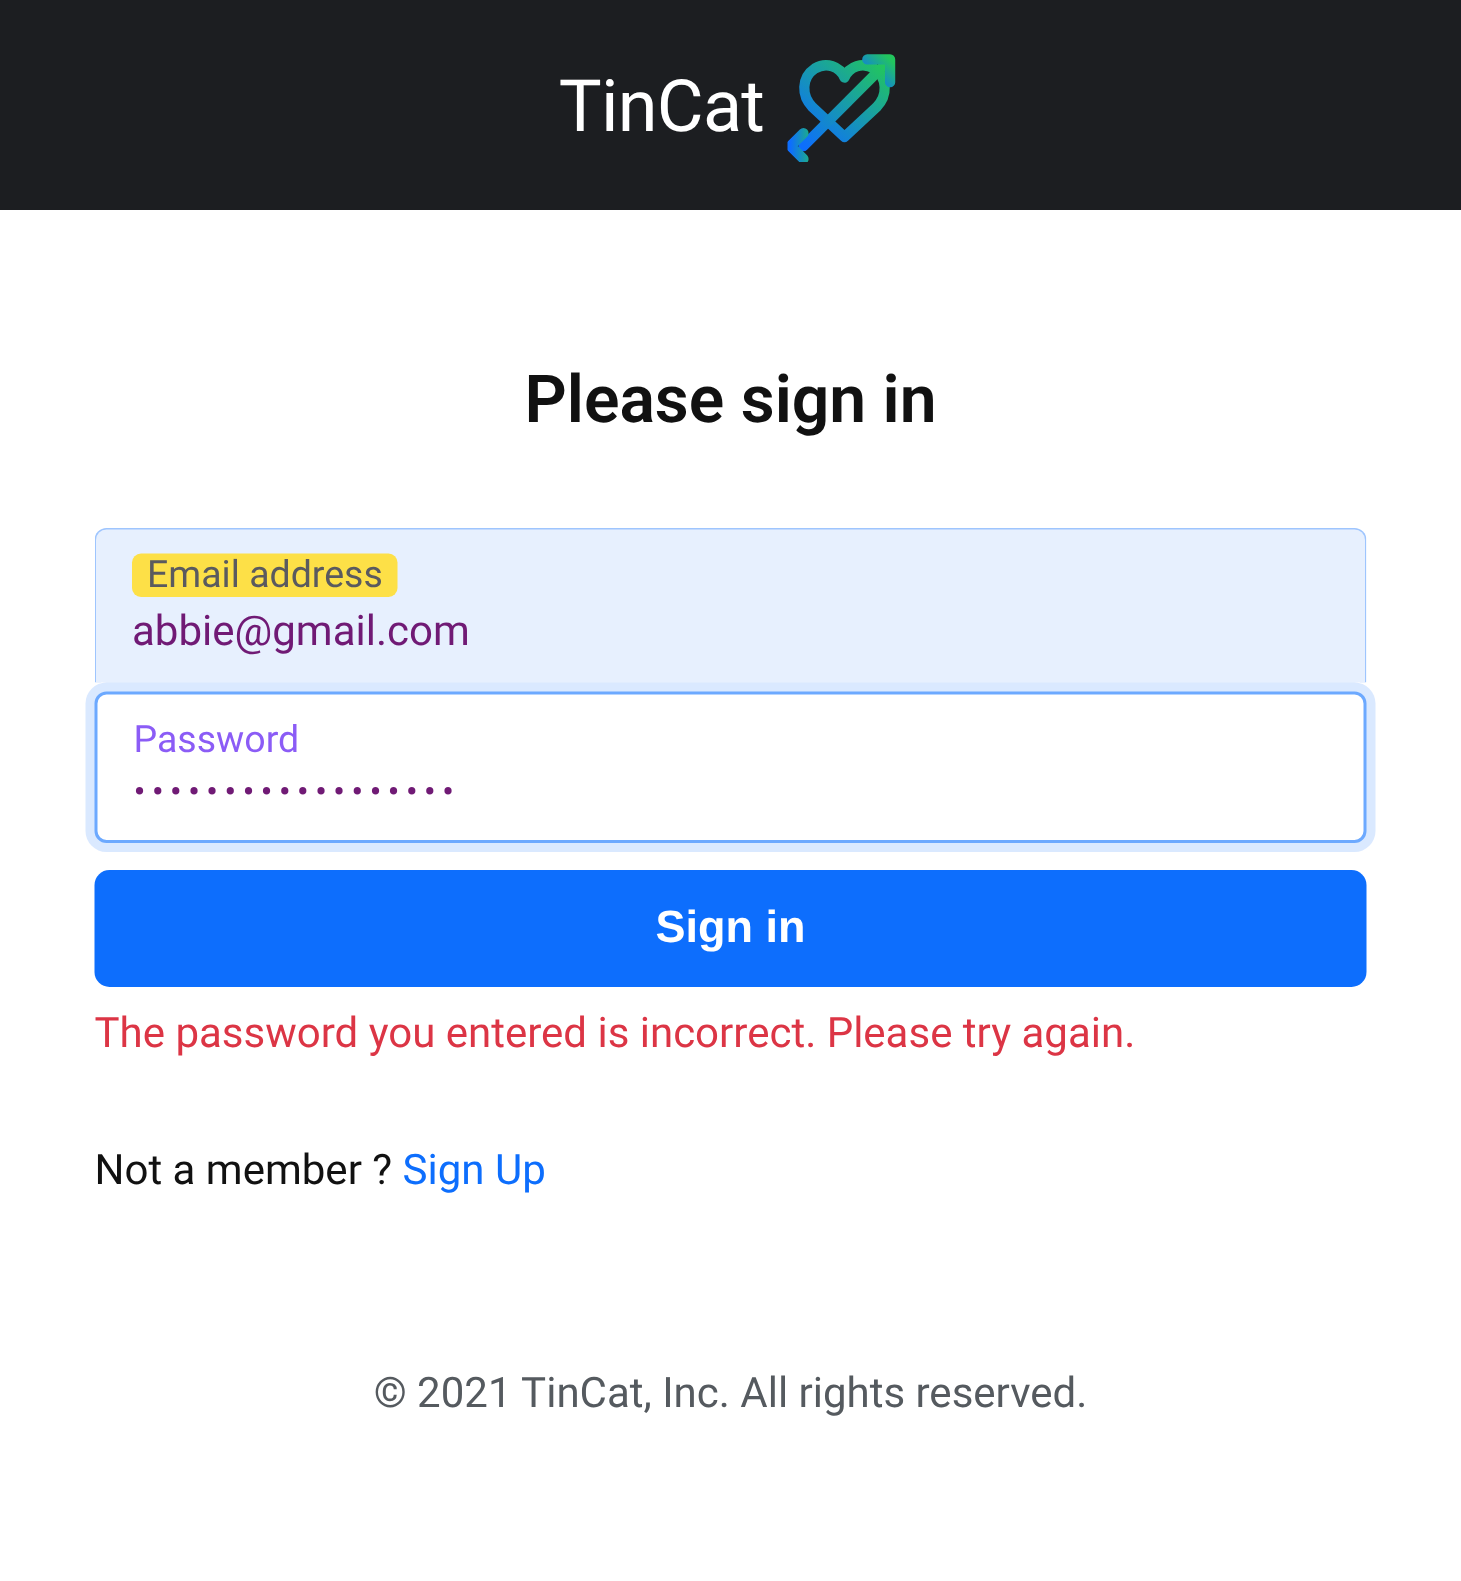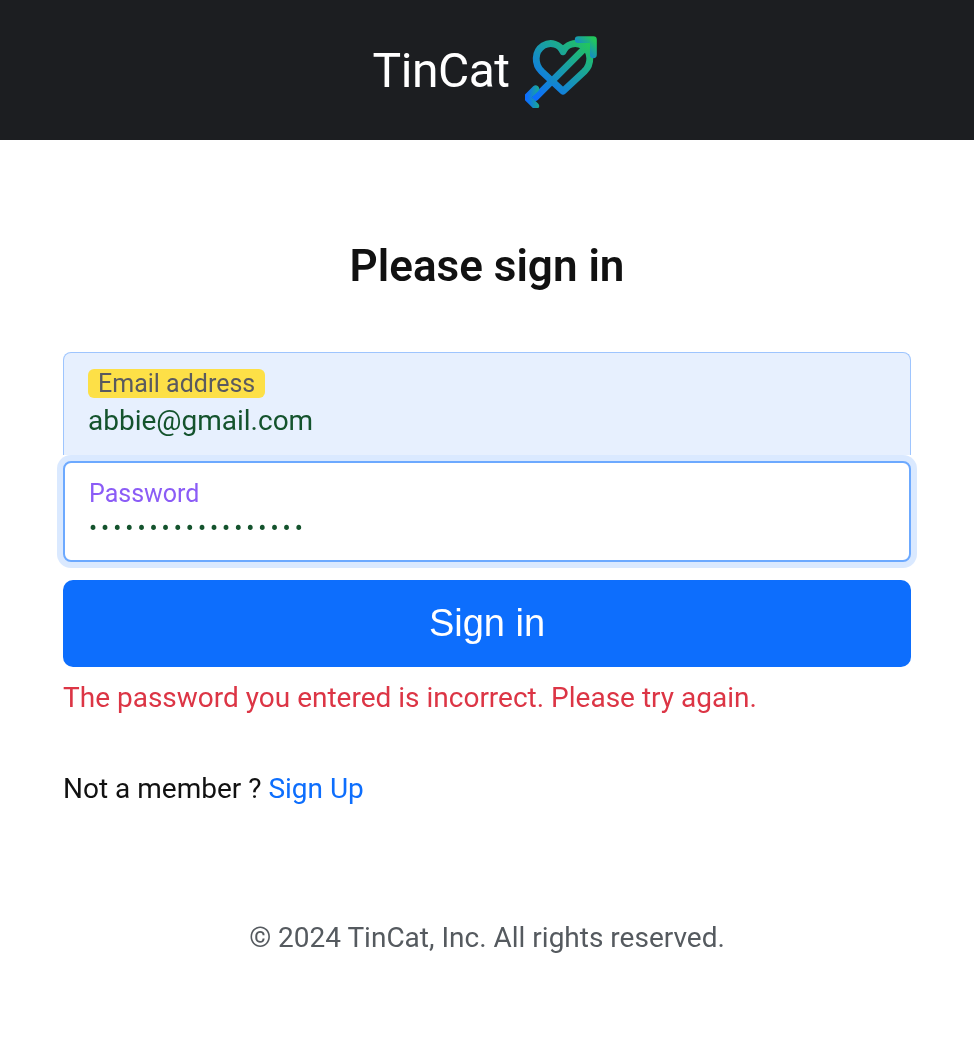--- a/index.html
+++ b/index.html
@@ -76,35 +76,35 @@
       background: transparent;
       padding: 0;
       color: #8b5cf6;
       text-align: center;
     }
     .field-input {
       border: none;
       outline: none;
       background: transparent;
       font-size: 28px;
-      color: #14532d;
+      color: #701a75;
       width: 100%;
       font-family: inherit;
       caret-color: #111;
     }
     .field-input-password {
       letter-spacing: 4px;
       font-size: 24px;
     }
     .signin-button {
       width: 100%;
       background: #0d6efd;
       color: #ffffff;
-      font-size: 38px;
-      font-weight: 400;
+      font-size: 30px;
+      font-weight: 700;
       border: none;
       border-radius: 10px;
       padding: 22px 0;
       cursor: pointer;
       margin-bottom: 14px;
     }
     .error-text {
       color: #dc3545;
       font-size: 28px;
       margin-bottom: 58px;
@@ -161,14 +161,14 @@
   </div>
 
   <button class="signin-button">Sign in</button>
 
   <div class="error-text">The password you entered is incorrect. Please try again.</div>
 
   <div class="signup-row">
     <span>Not a member ? </span><a class="signup-link">Sign Up</a>
   </div>
 
-  <div class="footer">© 2024 TinCat, Inc. All rights reserved.</div>
+  <div class="footer">© 2021 TinCat, Inc. All rights reserved.</div>
 </main>
 
 </body></html>

